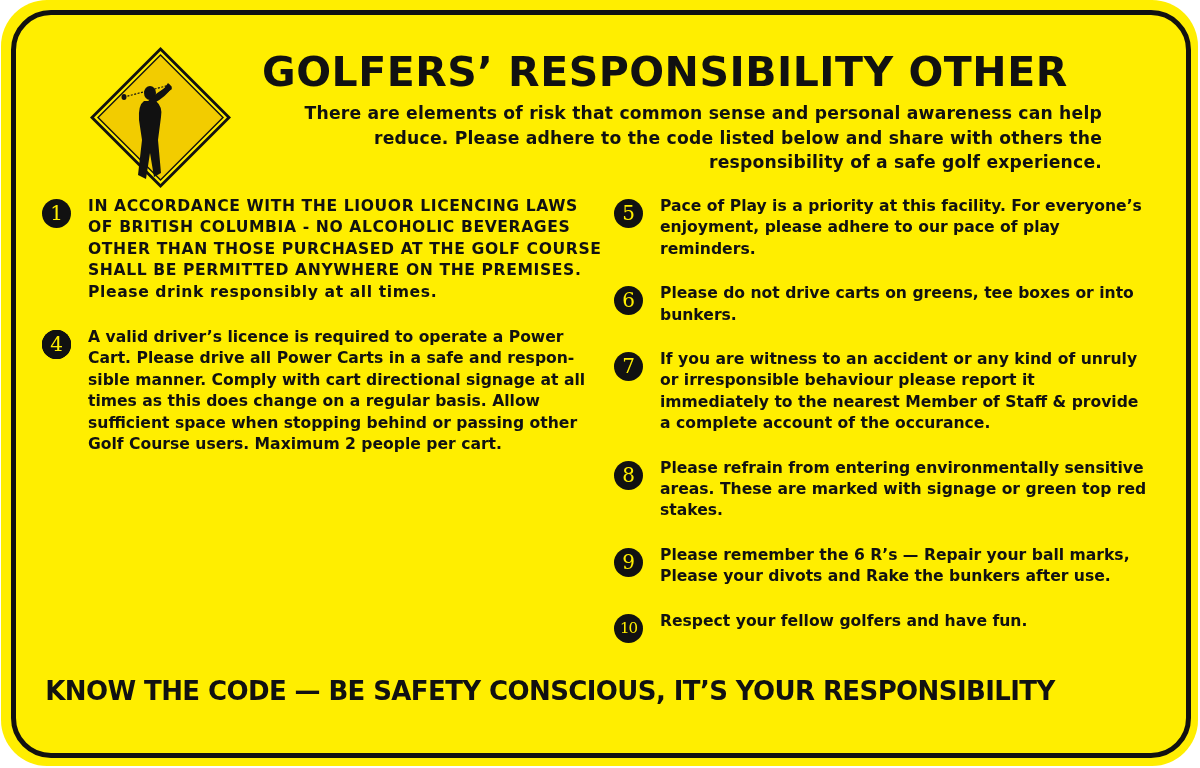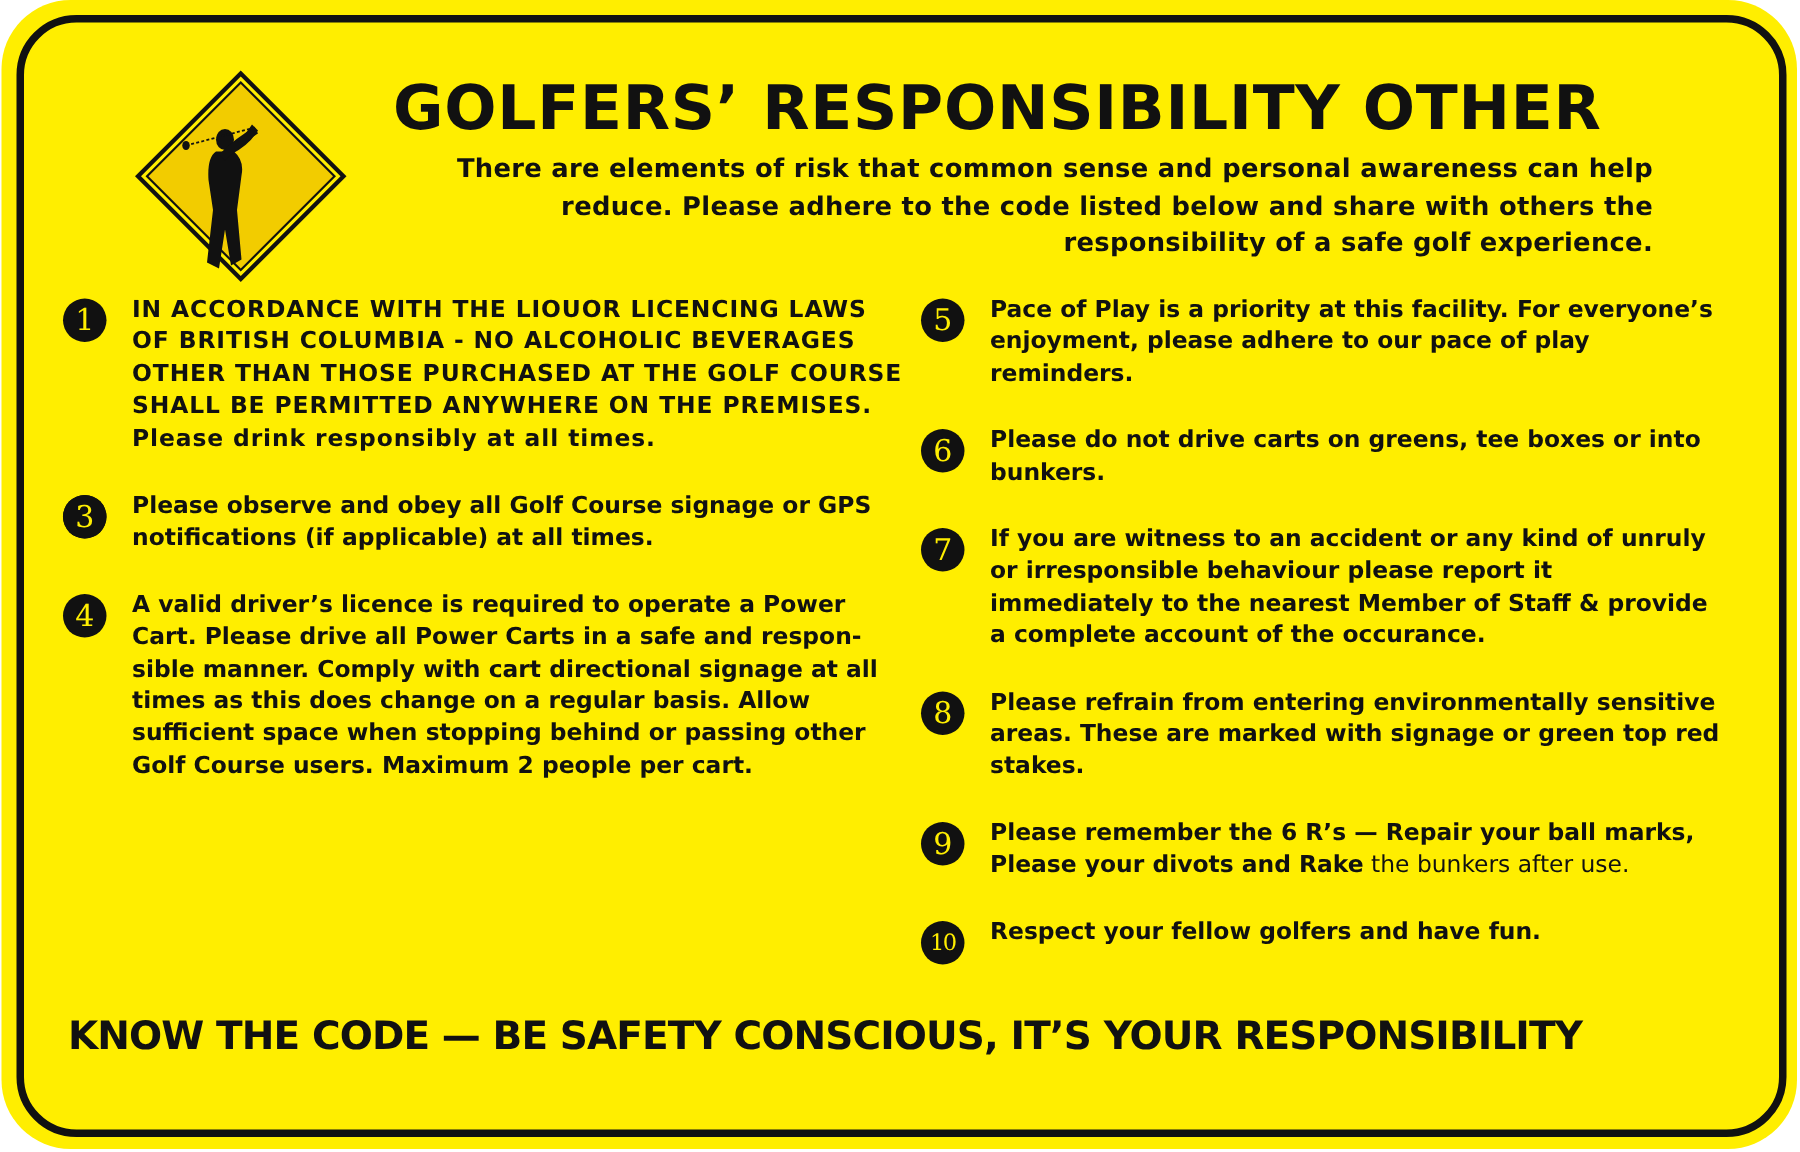--- a/index.html
+++ b/index.html
@@ -59,21 +59,20 @@
 <div class="col col-left">
   <div class="item" style="margin-bottom:24px;">
     <span class="num">1</span>
     <span class="regular caps" style="font-weight:600;">IN ACCORDANCE WITH THE LIOUOR LICENCING LAWS OF BRITISH COLUMBIA - </span><span class="caps">NO ALCOHOLIC BEVERAGES OTHER THAN THOSE PURCHASED AT THE GOLF COURSE</span><span class="regular caps" style="font-weight:600;"> SHALL BE PERMITTED ANYWHERE ON THE PREMISES. Please drink responsibly at all times.</span>
   </div>
   <div class="item">
     <span class="num">2</span>
   </div>
   <div class="item">
     <span class="num">3</span>
-    <span>Please observe and obey all Golf Course signage or GPS notifications (if applicable) at all times.</span>
   </div>
   <div class="item">
     <span class="num">4</span>
     <span>A valid driver’s licence is required to operate a Power Cart. Please drive all Power Carts in a safe and respon-sible manner. Comply with cart directional signage at all times as this does change on a regular basis. Allow sufficient space when stopping behind or passing other Golf Course users. Maximum 2 people per cart.</span>
   </div>
 </div>
 
 <div class="col col-right">
   <div class="item">
     <span class="num">5</span>
@@ -86,21 +85,21 @@
   <div class="item">
     <span class="num">7</span>
     <span>If you are witness to an accident or any kind of unruly or irresponsible behaviour please report it immediately to the nearest Member of Staff &amp; provide a complete account of the occurance.</span>
   </div>
   <div class="item">
     <span class="num">8</span>
     <span>Please refrain from entering environmentally sensitive areas. These are marked with signage or green top red stakes.</span>
   </div>
   <div class="item">
     <span class="num">9</span>
-    <span class="regular" style="font-weight:600;">Please remember the 6 R’s — </span><span>Repair</span><span class="regular" style="font-weight:600;"> your ball marks, </span><span>Please</span><span class="regular" style="font-weight:600;"> your divots and </span><span>Rake</span><span class="regular" style="font-weight:400;"> the bunkers after use.</span>
+    <span class="regular" style="font-weight:600;">Please remember the 6 R’s — </span><span>Repair</span><span class="regular" style="font-weight:600;"> your ball marks, </span><span>Please</span><span class="regular" style="font-weight:600;"> your divots and </span><span>Rake</span><span class="regular" style="font-weight:700;"> the bunkers after use.</span>
   </div>
   <div class="item">
     <span class="num small">10</span>
     <span>Respect your fellow golfers and have fun.</span>
   </div>
 </div>
 
 <div class="footer">KNOW THE CODE — BE SAFETY CONSCIOUS, IT’S YOUR RESPONSIBILITY</div>
 
 </body></html>

